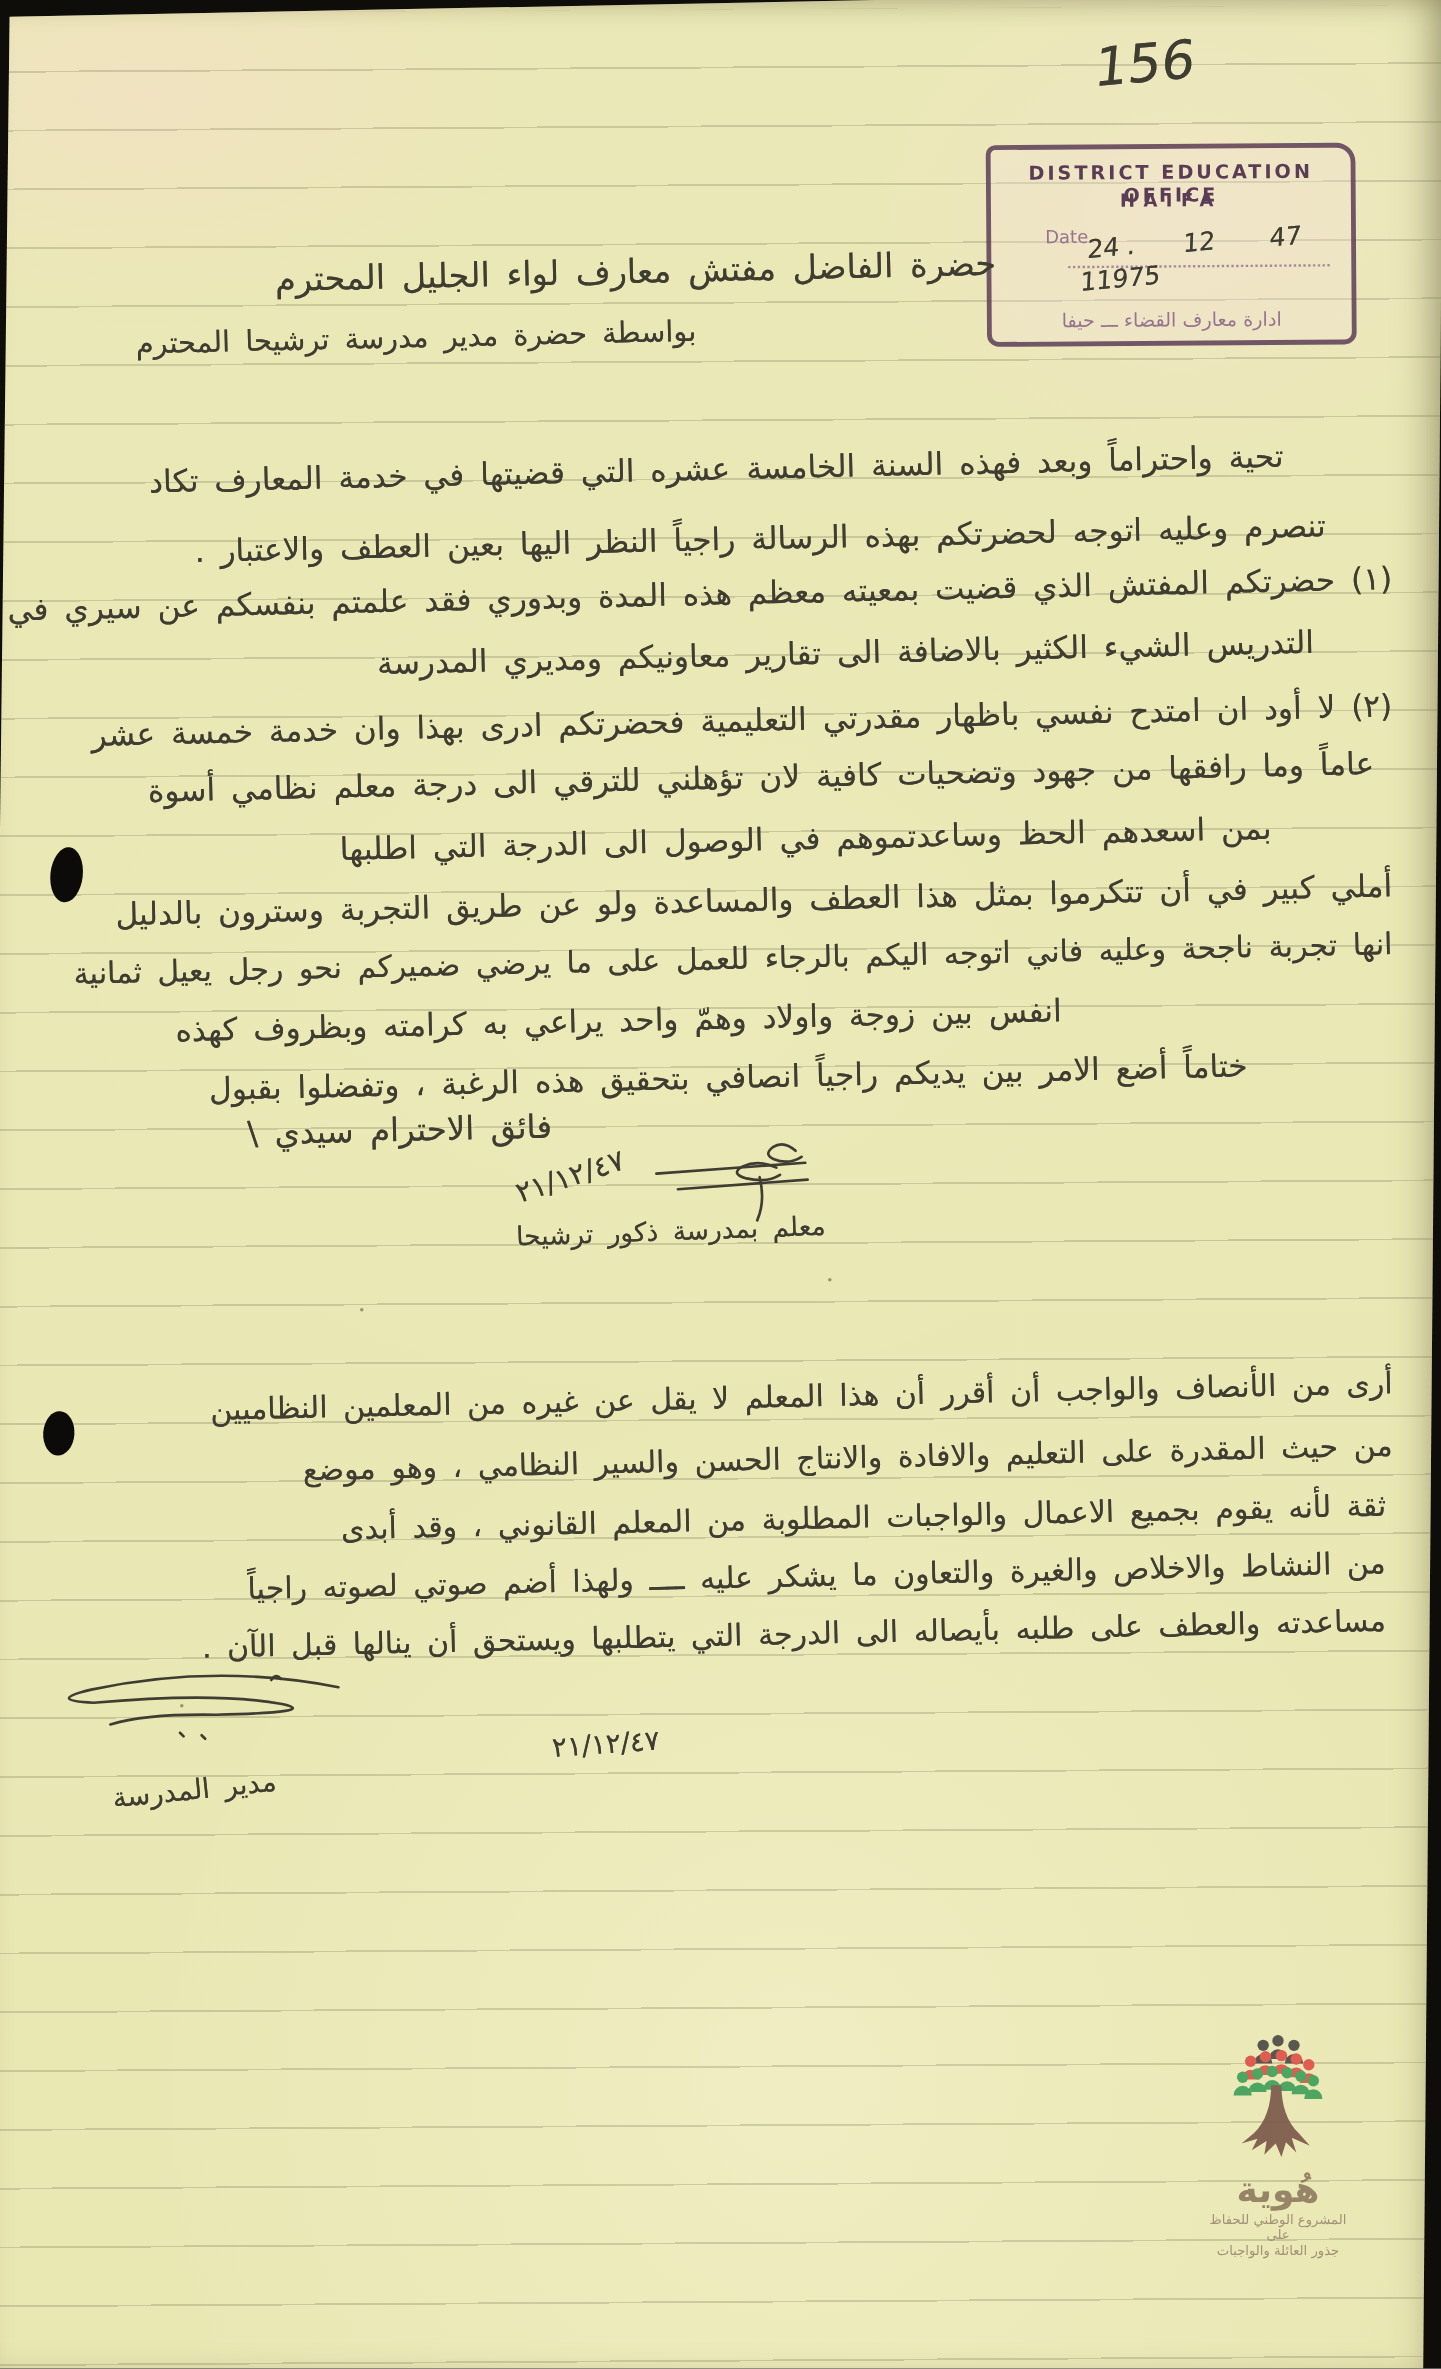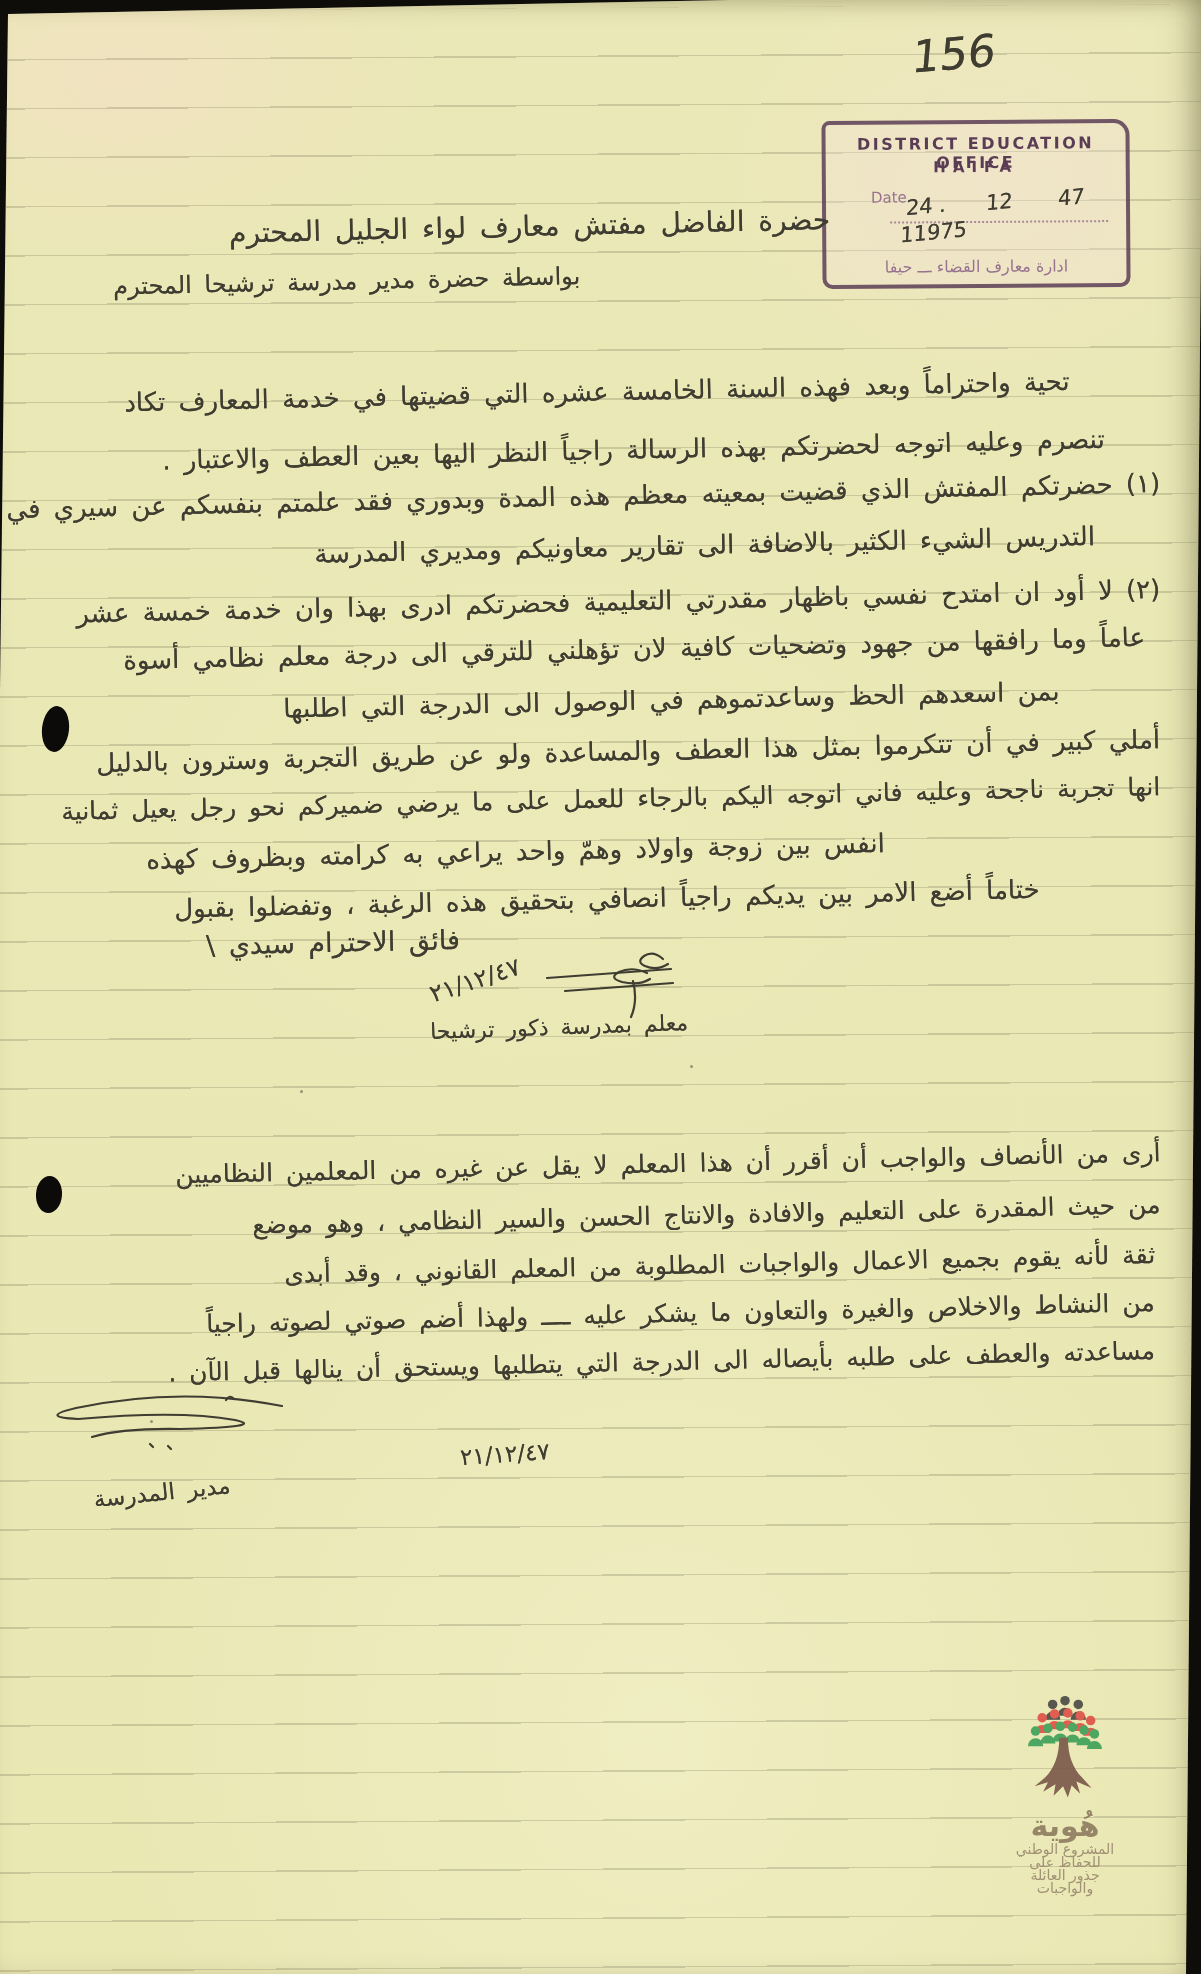--- a/index.html
+++ b/index.html
@@ -57,21 +57,21 @@
   
   .punch{ position:absolute; background:#0c0b09; border-radius:50%; }
   #punch1{ left:42px; top:706px; width:27px; height:46px; transform:rotate(6deg);}
   #punch2{ left:36px; top:1176px; width:26px; height:37px; transform:rotate(4deg);}
   
   .sig{ position:absolute; }
   .sig path{ fill:none; stroke:var(--ink); stroke-width:2.2; stroke-linecap:round; }
   
   #logo{ position:absolute; left:1002px; top:1694px; width:126px; text-align:center; opacity:.92; }
   #logo .title{ font-size:30px; font-weight:bold; color:var(--logo-text); direction:rtl; margin-top:-4px;}
-  #logo .sub{ font-size:14px; color:var(--logo-sub); direction:rtl; line-height:13px; }
+  #logo .sub{ font-size:11px; color:var(--logo-sub); direction:rtl; line-height:13px; }
   .speck{ position:absolute; width:3px; height:3px; border-radius:50%; background:rgba(70,66,52,.5);}
 </style>
 </head>
 <body>
 
 <div id="scan">
   <div id="paper">
     <div id="rules"></div>
 
     <div id="page-num" class="num-hw">156</div>

